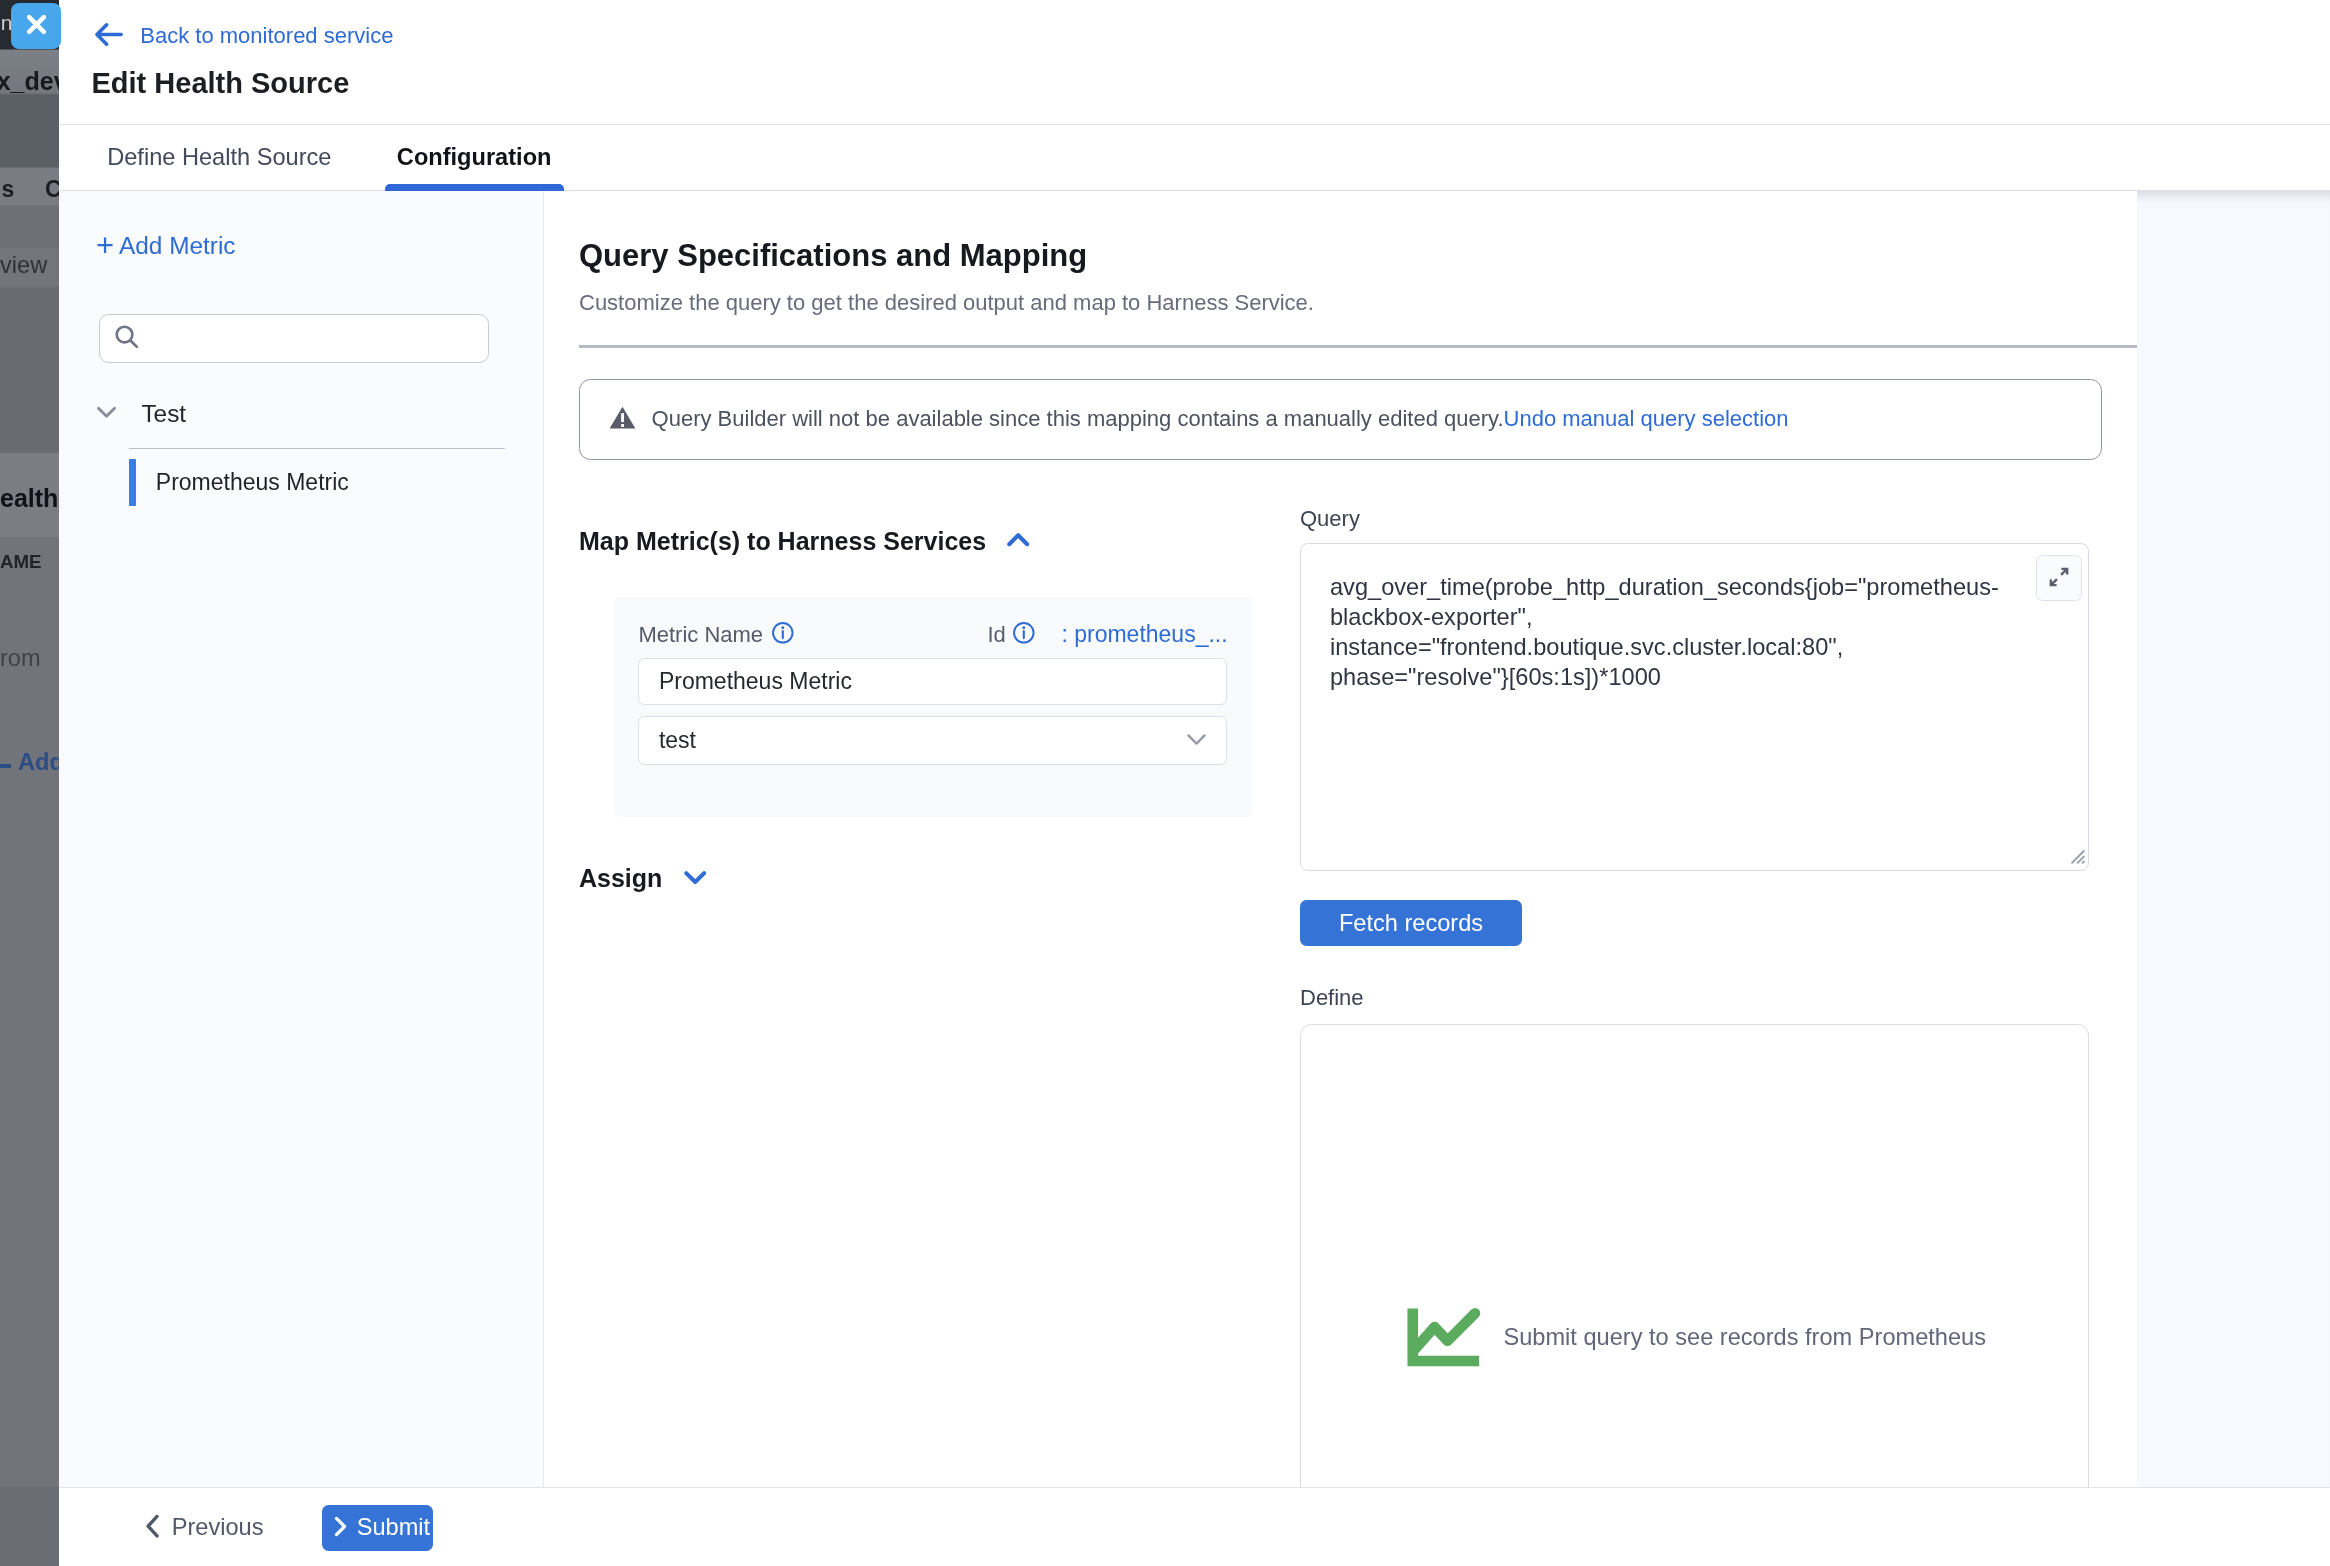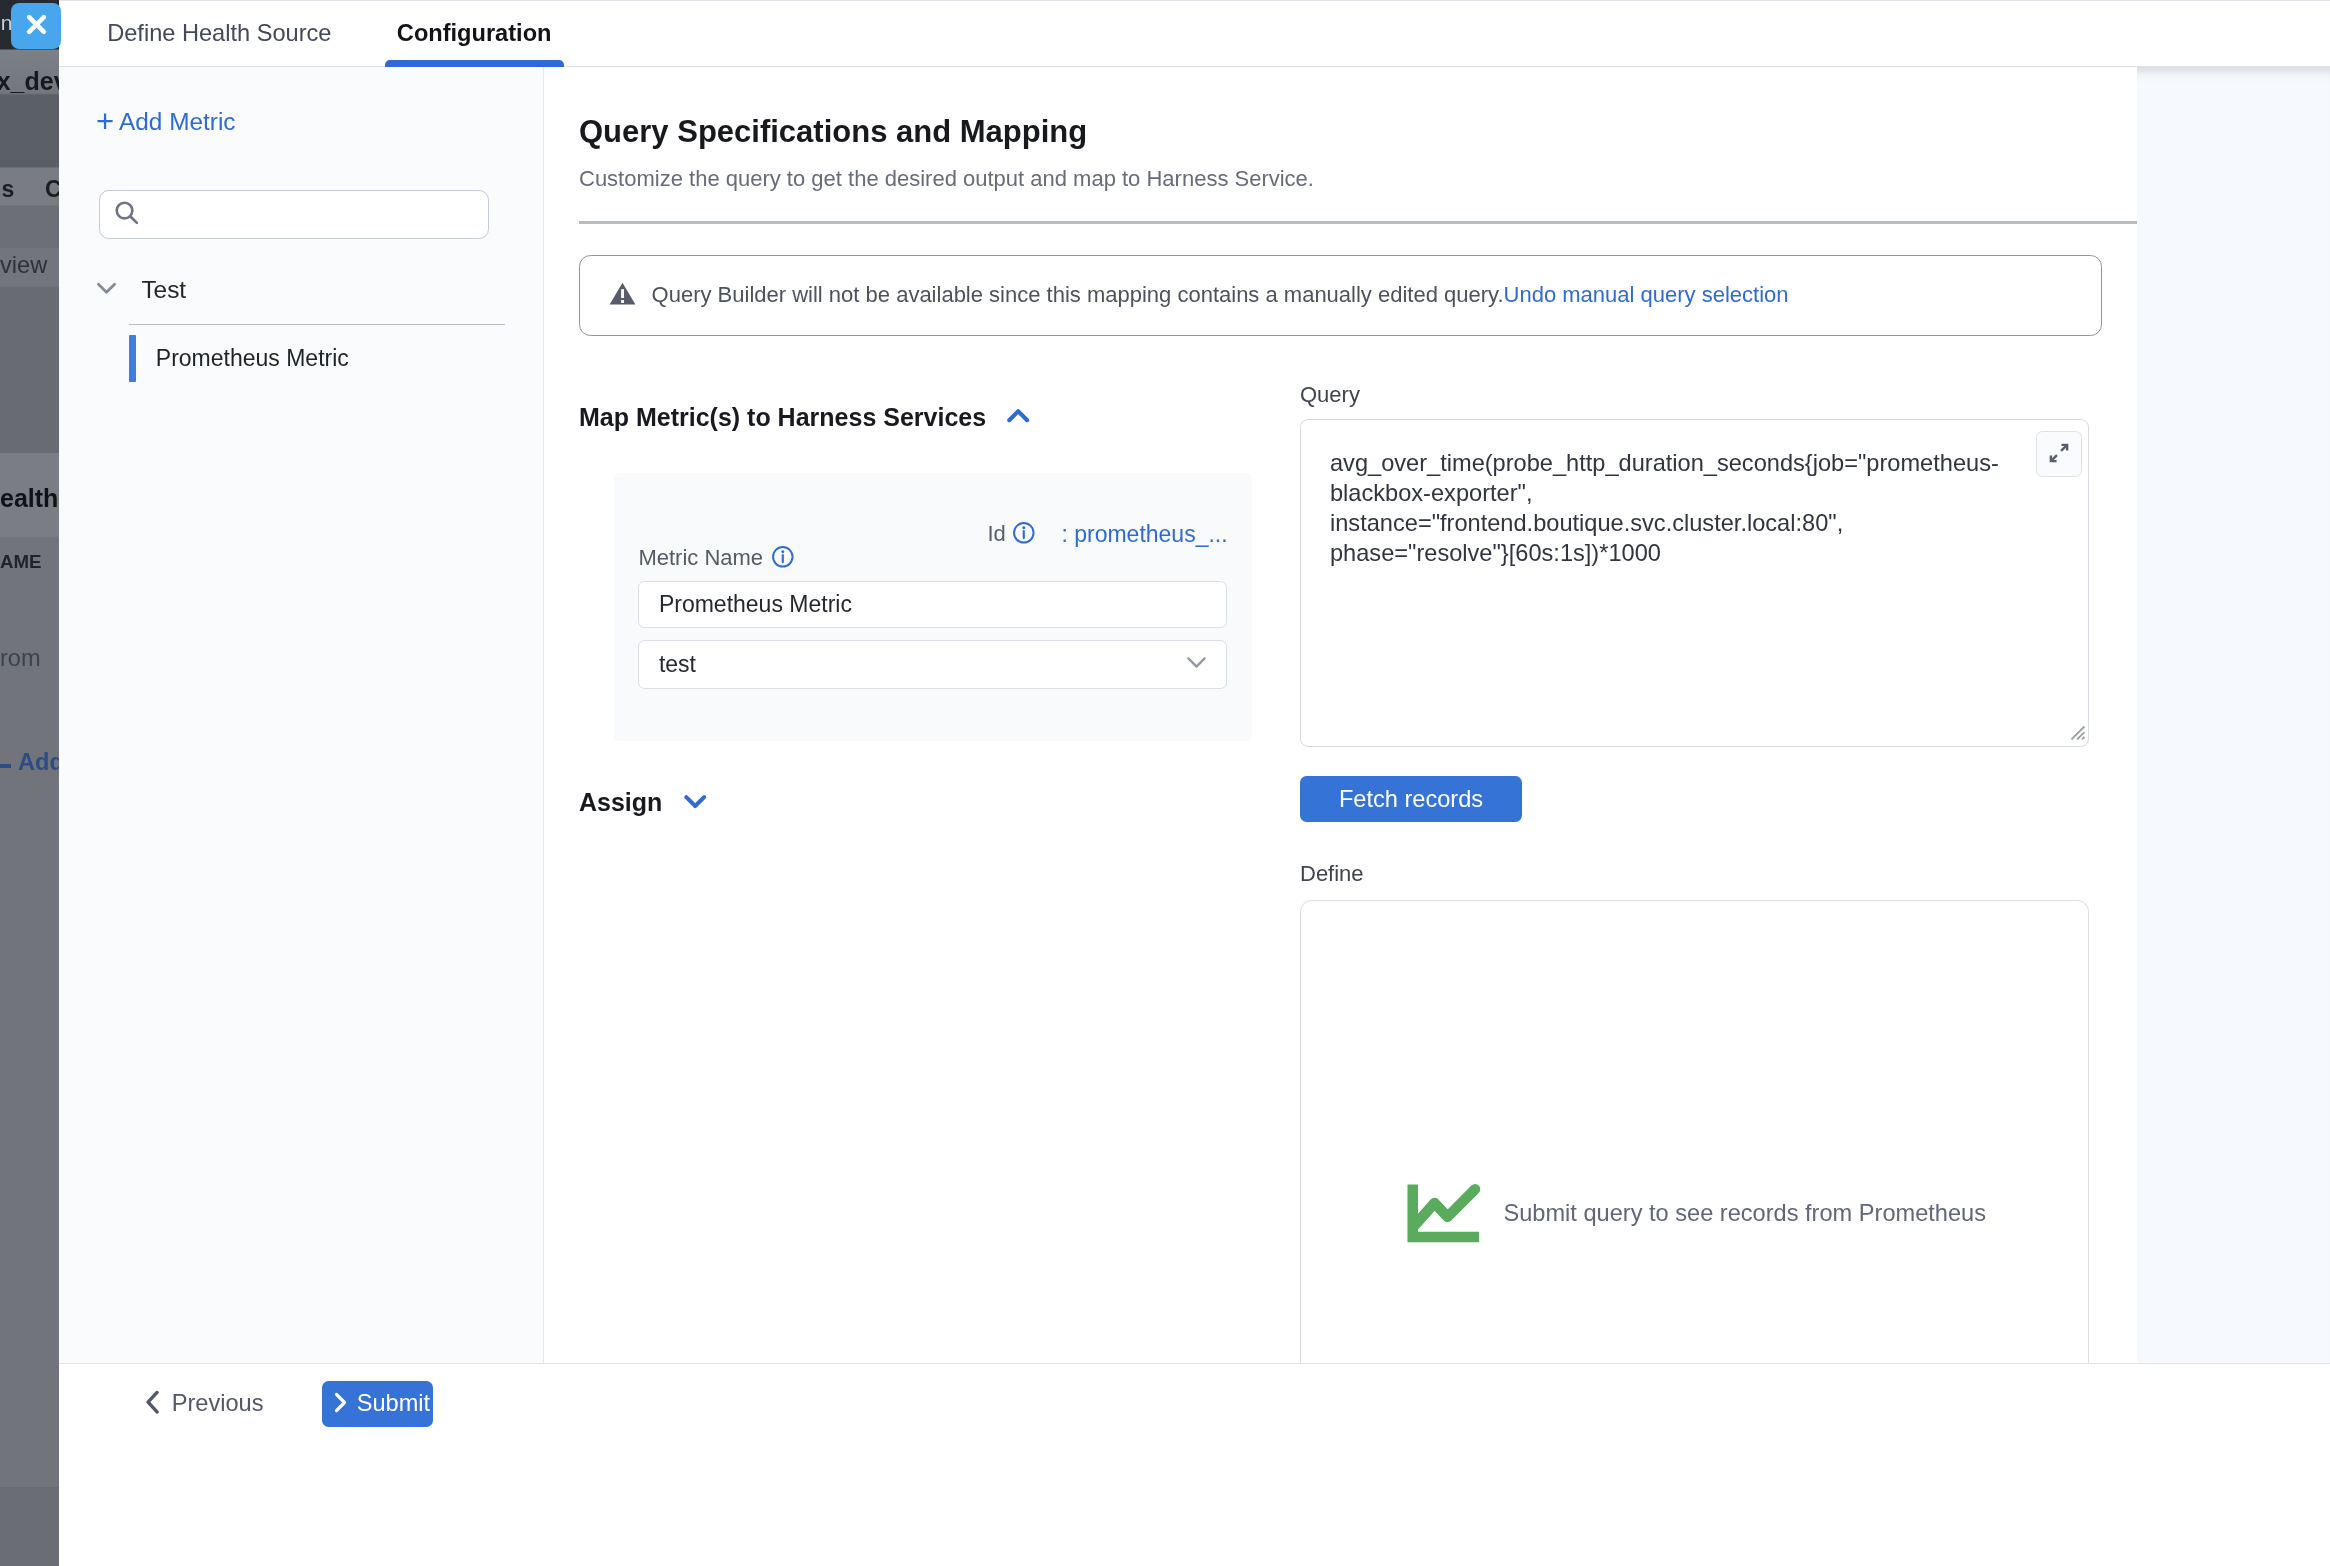--- a/index.html
+++ b/index.html
@@ -86,21 +86,21 @@
 
   .columns { display:flex; margin-top:46px; gap:48px; align-items:flex-start; }
   .col-left { width:673px; flex:0 0 673px; }
   .col-right { width:789px; flex:0 0 789px; }
 
   .map-heading { margin-top:21px; display:flex; align-items:center; gap:19.5px; cursor:pointer; width:max-content; }
   .map-heading-text { font-size:25px; font-weight:700; color:#181a20; }
 
   .map-card { margin-top:41px; margin-left:35px; width:638px; background:#f9fafb; border-radius:4.9px; padding:24.4px 24.4px 52px 24.4px; }
   .label-row { display:flex; justify-content:space-between; align-items:center; }
-  .field-label-wrap { display:flex; align-items:center; gap:8.1px;margin-top:48px; }
+  .field-label-wrap { display:flex; align-items:center; gap:8.1px; }
   .field-label { font-size:22px; color:#555a68; }
   .id-wrap { display:flex; align-items:center; gap:6.5px; }
   .id-label { font-size:22px; color:#5a5e6b; }
   .id-value { font-size:23px; color:#2f6bd4; cursor:pointer; margin-left:19px; }
   .text-input { margin-top:9.8px; width:589px; height:47px; border:1.6px solid #dcdee8; border-radius:6.5px; background:#fff;
     font-size:23px; color:#25282f; padding:0 19.5px; outline:none; font-family:"Liberation Sans",sans-serif; }
   .group-name-label { margin-top:52px; }
   .select-box { margin-top:11.4px; width:589px; height:49px; border:1.6px solid #dcdee8; border-radius:6.5px; background:#fff;
     display:flex; align-items:center; justify-content:space-between; padding:0 19.5px; cursor:pointer; }
   .select-value { font-size:23px; color:#25282f; }
@@ -155,20 +155,31 @@
   <button class="close-btn">
     <span>
       <svg width="23" height="23" viewBox="0 0 28 28">
           <path d="M5 5 L23 23 M23 5 L5 23" stroke="#ffffff" stroke-width="5.5" stroke-linecap="round" fill="none"></path>
         </svg>
     </span>
   </button>
 
   <div class="modal">
 
+    <div class="modal-header">
+      <div class="back-row">
+        <span>
+          <svg width="32.5" height="29" viewBox="0 0 40 36">
+              <path d="M18 6 L6 18 L18 30 M6 18 H36" stroke="#2f6bd4" stroke-width="4.5" stroke-linecap="round" stroke-linejoin="round" fill="none"></path>
+            </svg>
+        </span>
+        <span class="back-label">Back to monitored service</span>
+      </div>
+      <div class="modal-title">Edit Health Source</div>
+    </div>
 
     <div class="tabbar">
       <div class="tab">
         <span>Define Health Source</span>
       </div>
       <div class="tab active">
         <span>Configuration</span>
         <div class="tab-underline"></div>
       </div>
     </div>

